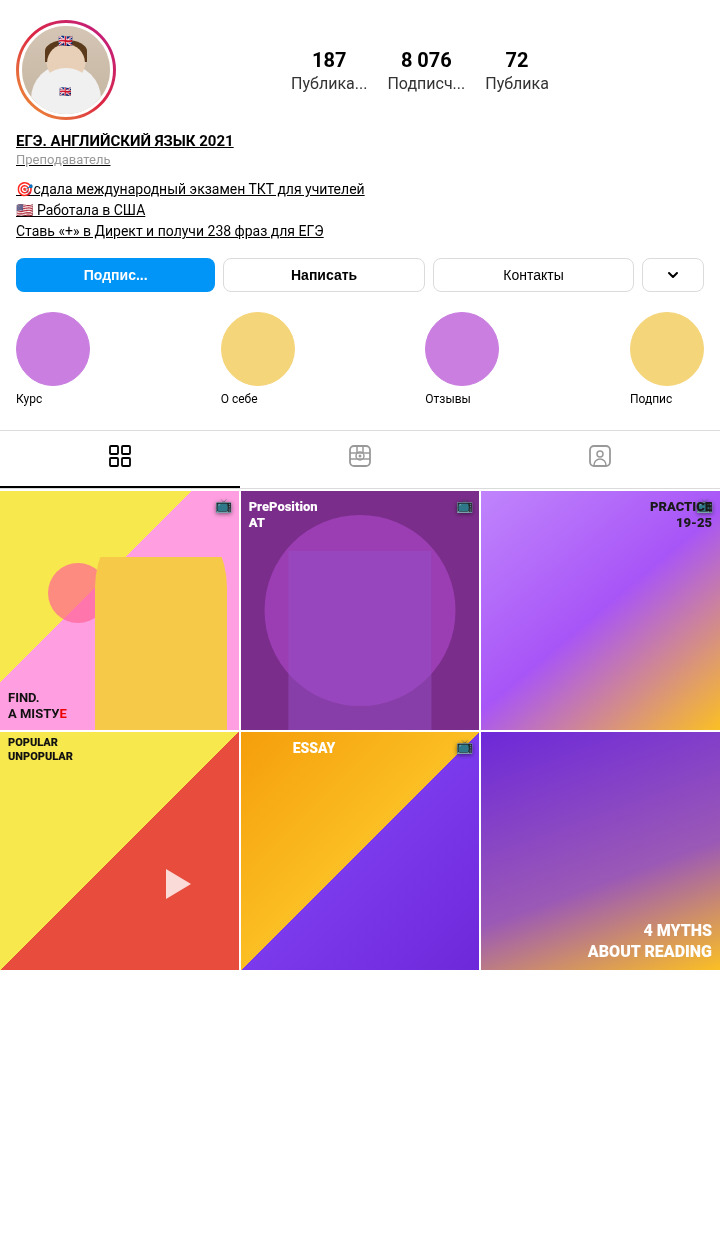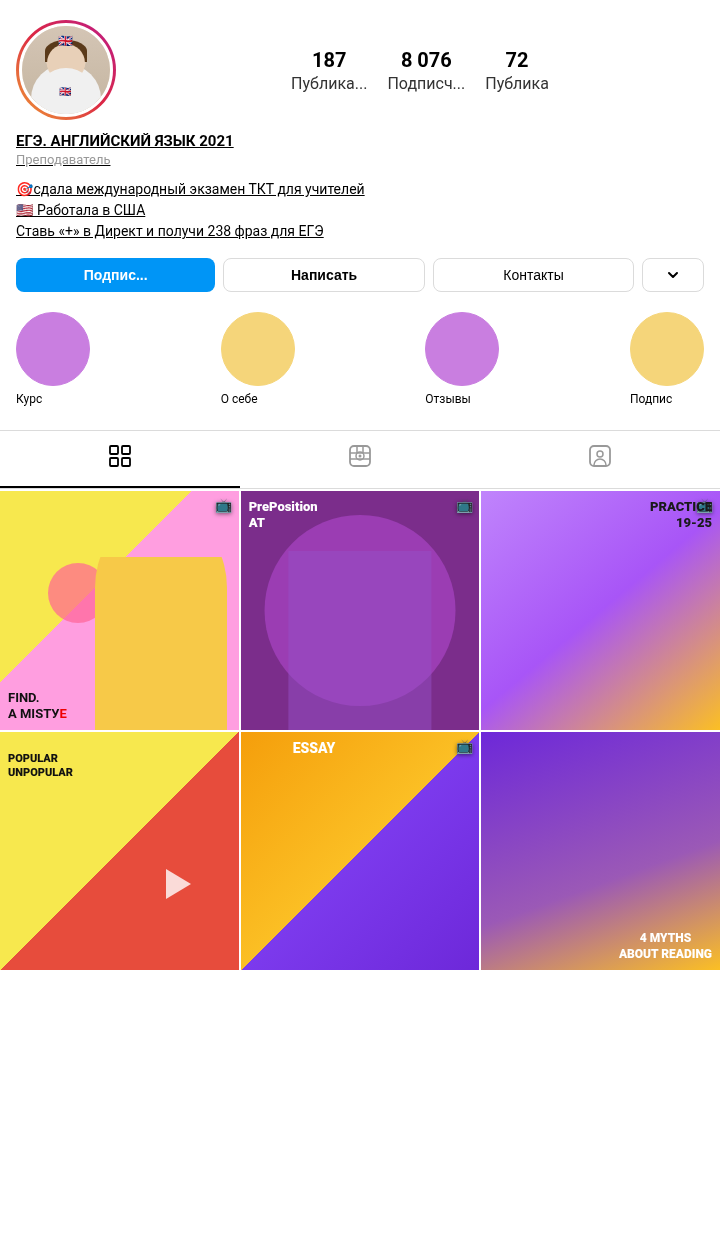--- a/index.html
+++ b/index.html
@@ -437,32 +437,32 @@
 
   <div class="post-cell">
     <div class="post-cell-inner" style="background:linear-gradient(140deg,#c084fc 0%,#a855f7 50%,#fbbf24 100%);position:relative;overflow:hidden;">
       <div style="position:absolute;top:8px;right:8px;z-index:5;font-size:13px;font-weight:900;color:#1a1a1a;text-align:right;line-height:1.2;margin-left:24px;">PRACTICE<br>19-25</div>
       <span class="reel-icon">📺</span>
     </div>
   </div>
 
   <div class="post-cell">
     <div class="post-cell-inner" style="background:linear-gradient(135deg,#f7e84e 50%,#e74c3c 50%);position:relative;overflow:hidden;">
-      <div style="position:absolute;top:20px;left:8px;z-index:5;font-size:11px;font-weight:900;color:#111;text-transform:uppercase;line-height:1.3;">POPULAR<br>UNPOPULAR</div>
+      <div style="position:absolute;top:4px;left:8px;z-index:5;font-size:11px;font-weight:900;color:#111;text-transform:uppercase;line-height:1.3;">POPULAR<br>UNPOPULAR</div>
 
       <div style="position:absolute;bottom:30%;right:20%;width:0;height:0;border-top:15px solid transparent;border-bottom:15px solid transparent;border-left:25px solid rgba(255,255,255,0.8);z-index:5;"></div>
     </div>
   </div>
 
   <div class="post-cell">
     <div class="post-cell-inner" style="background:linear-gradient(135deg,#f59e0b 0%,#fbbf24 50%,#7c3aed 50%,#6d28d9 100%);position:relative;overflow:hidden;">
       <div style="position:absolute;top:8px;left:8px;z-index:5;font-size:14px;font-weight:900;color:#fff;text-transform:uppercase;line-height:1.2;padding-left:44px;">ESSAY</div>
       <span class="reel-icon">📺</span>
     </div>
   </div>
 
   <div class="post-cell">
     <div class="post-cell-inner" style="background:linear-gradient(160deg,#6d28d9 0%,#9b59b6 60%,#fbbf24 100%);position:relative;overflow:hidden;">
-      <div style="position:absolute;bottom:8px;right:8px;z-index:5;font-size:12px;font-weight:900;color:#fff;text-transform:uppercase;line-height:1.3;text-align:center;">4 MYTHS<br>about reading</div>
+      <div style="position:absolute;bottom:8px;right:8px;z-index:5;font-size:16px;font-weight:900;color:#fff;text-transform:uppercase;line-height:1.3;text-align:right;">4 MYTHS<br>about reading</div>
     </div>
   </div>
 
 </div>
 
 </body></html>

